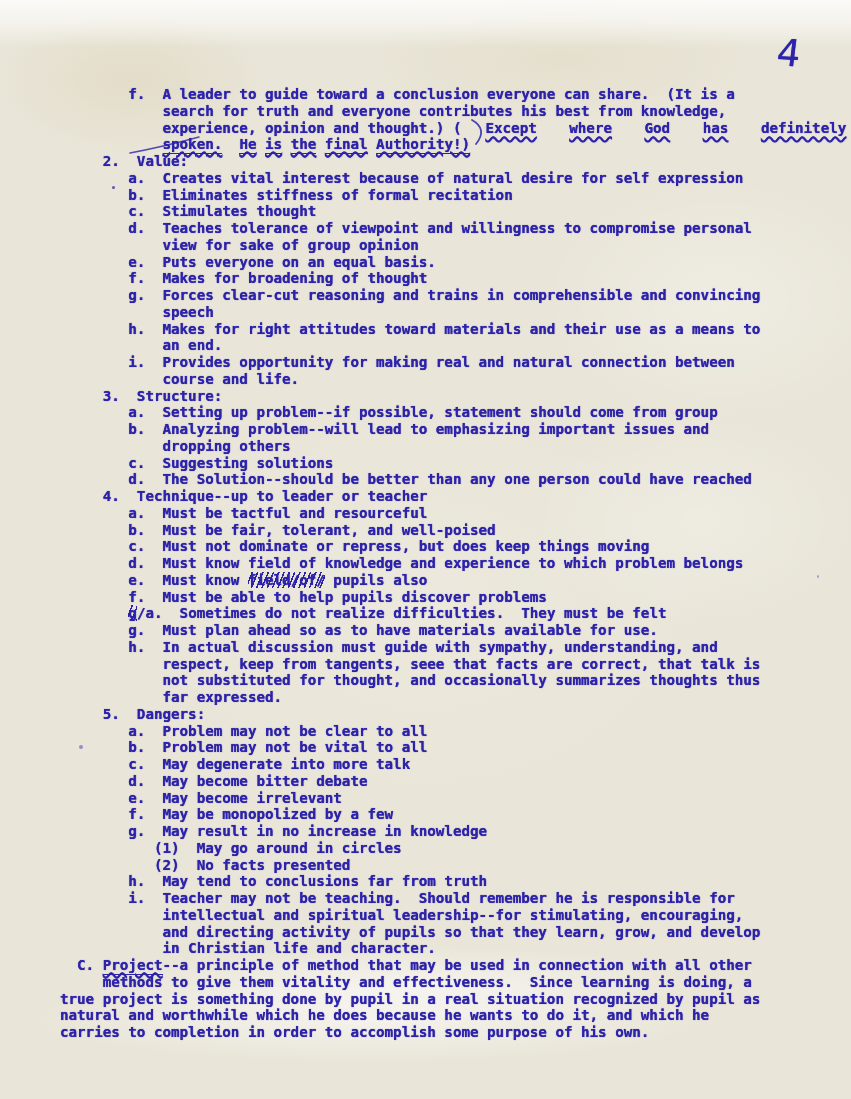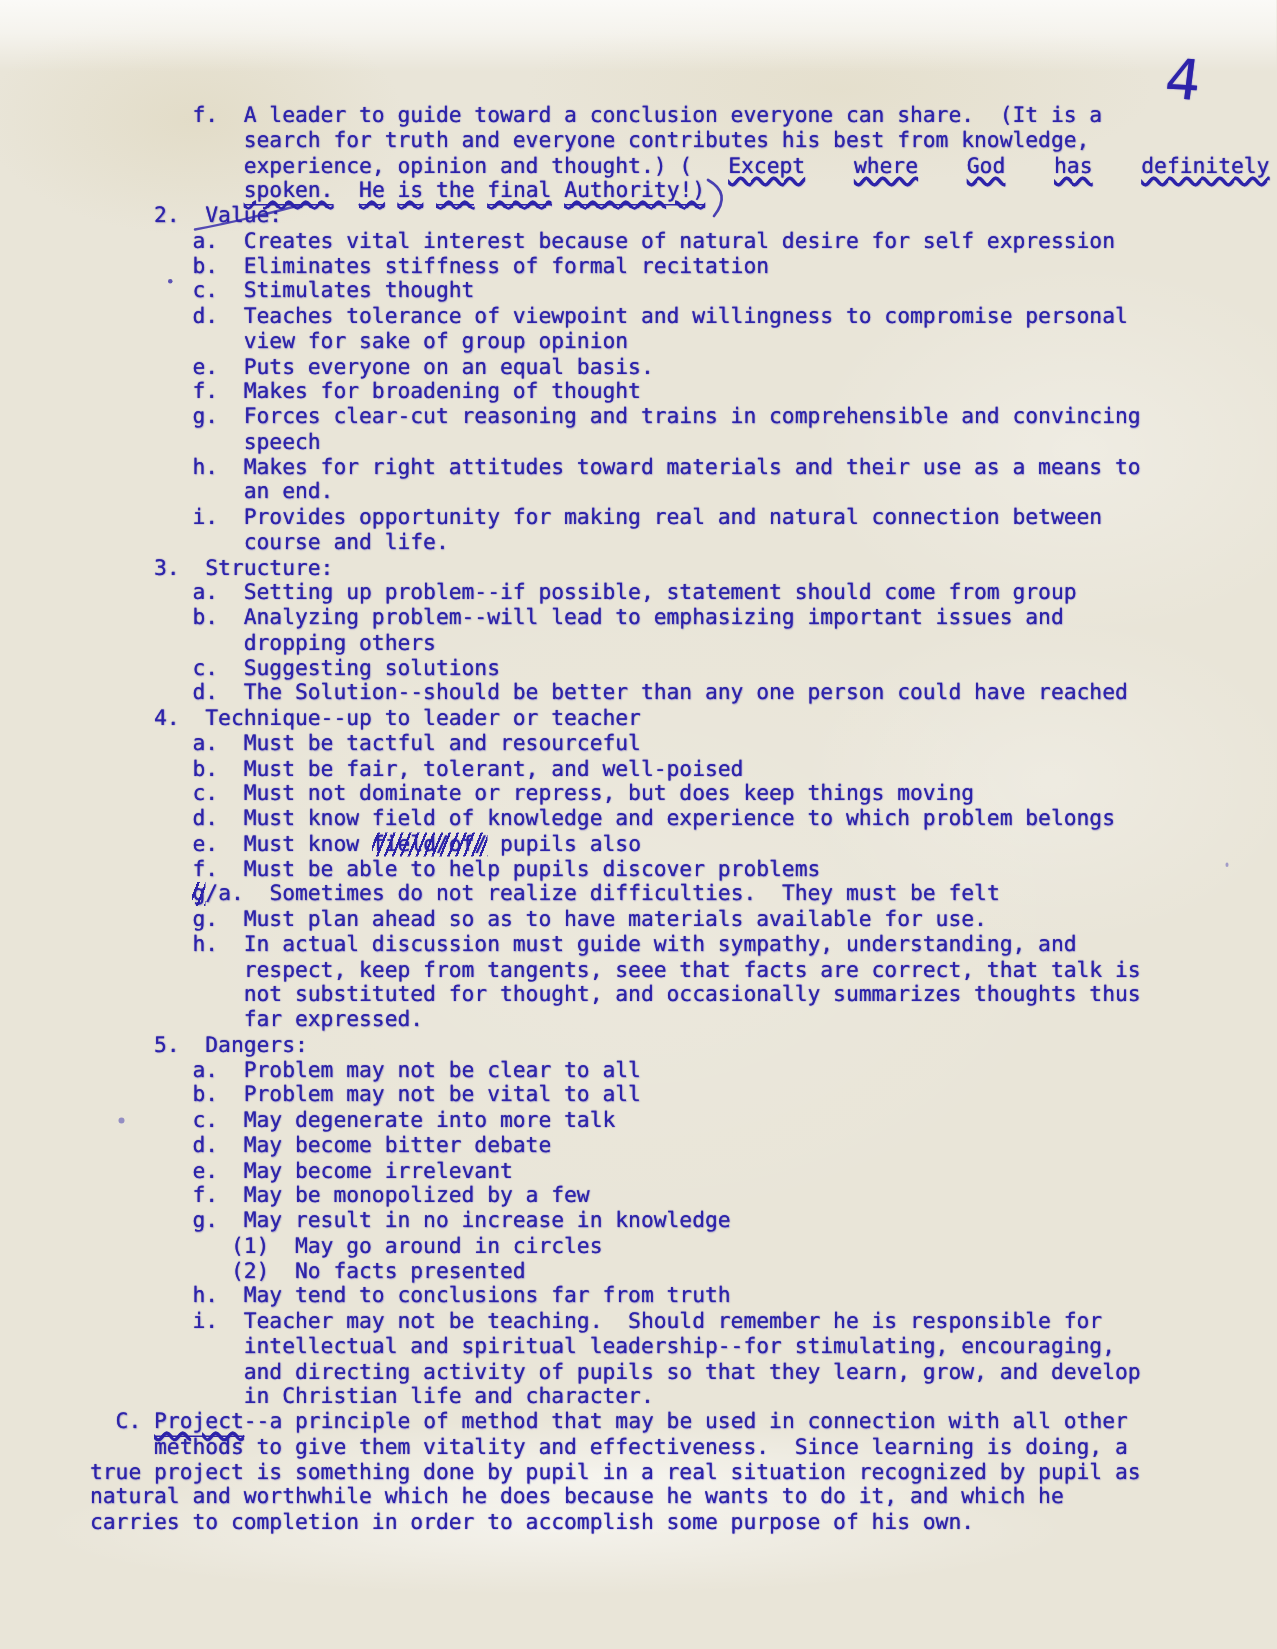--- a/index.html
+++ b/index.html
@@ -11,22 +11,22 @@
       radial-gradient(ellipse 420px 55px at 410px 985px, rgba(255,255,255,.55), rgba(255,255,255,0) 72%),
       radial-gradient(ellipse 480px 60px at 370px 1020px, rgba(255,255,255,.5), rgba(255,255,255,0) 72%),
       radial-gradient(ellipse 260px 180px at 720px 300px, rgba(255,255,255,.28), rgba(255,255,255,0) 70%),
       radial-gradient(ellipse 240px 160px at 700px 520px, rgba(255,255,255,.24), rgba(255,255,255,0) 70%),
       radial-gradient(ellipse 200px 110px at 130px 80px, rgba(214,204,170,.35), rgba(214,204,170,0) 70%),
       radial-gradient(ellipse 300px 90px at 560px 60px, rgba(219,210,180,.3), rgba(219,210,180,0) 70%),
       radial-gradient(ellipse 420px 300px at 50% 55%, rgba(255,255,255,.12), rgba(255,255,255,0) 75%),
       #e9e5d8;
   }
   #doc{
-    position:absolute;left:60px;top:69px;
-    font-size:14.2px;line-height:16.75px;font-weight:400;
+    position:absolute;left:60px;top:86px;
+    font-size:14.2px;line-height:16.75px;font-weight:700;
     color:#2d23aa;white-space:pre;
     text-shadow:0 0 .7px rgba(45,35,170,.85), .4px .4px .9px rgba(45,35,170,.3);
   }
   .ln{height:16.75px;}
   .u{
     text-decoration-line:underline;text-decoration-style:wavy;
     text-decoration-thickness:1.5px;text-underline-offset:3px;padding-left:24px;
   }
   .u2{
     text-decoration-line:underline;text-decoration-style:wavy;

